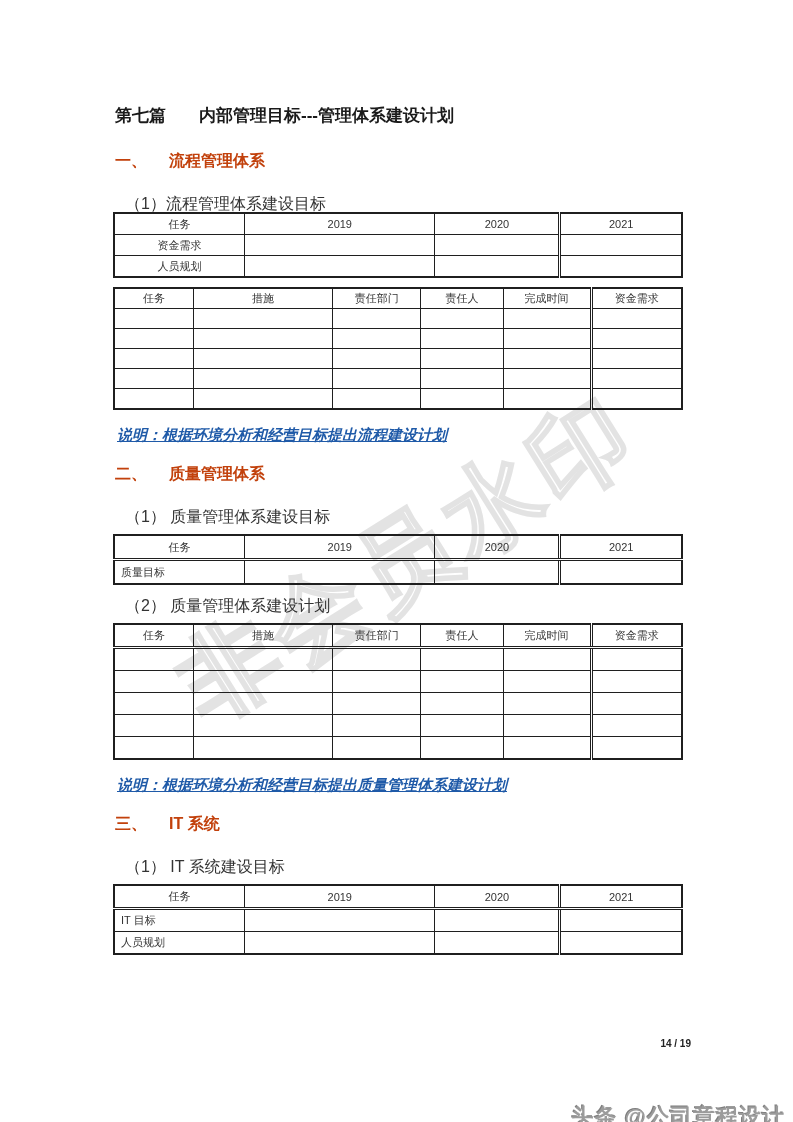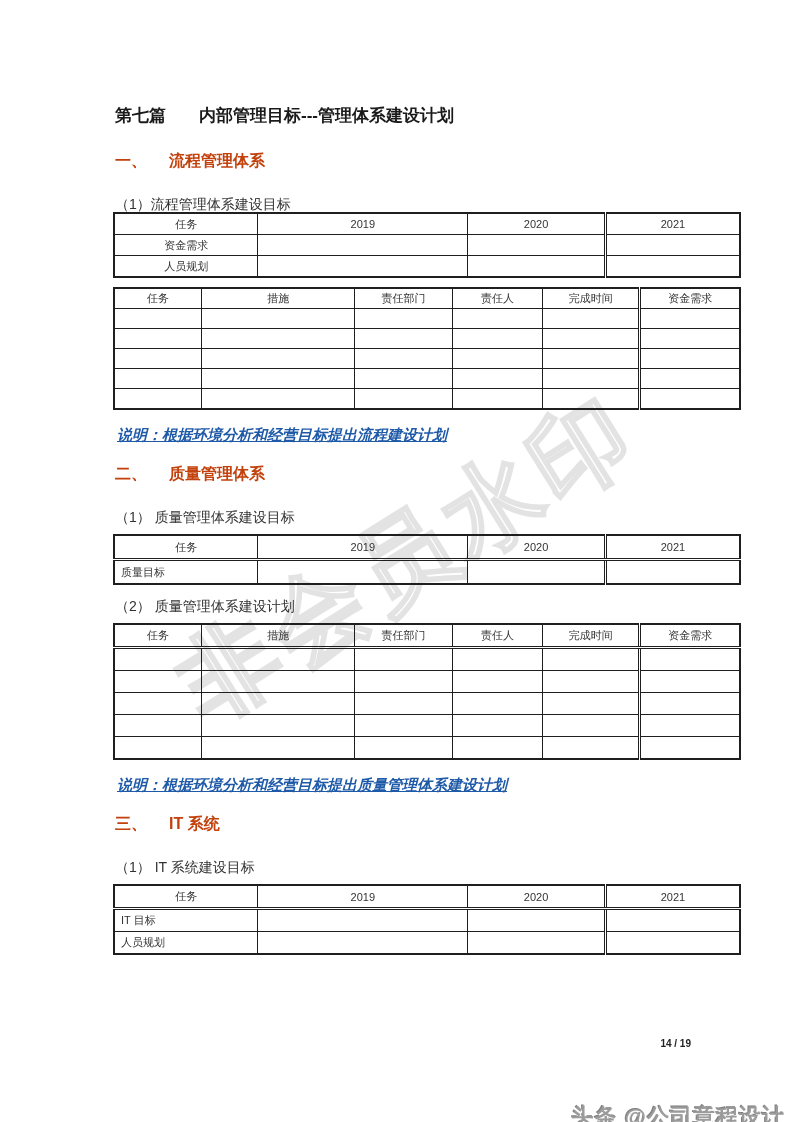--- a/index.html
+++ b/index.html
@@ -14,32 +14,32 @@
   .content{
     position:relative;
     padding:104px 108px 15px 115px;
     z-index:2;
   }
   
   .doc-title{font-size:17px;font-weight:bold;color:#1a1a1a;line-height:24px;white-space:nowrap;}
   .doc-title .num{margin-right:33px;}
   .sec-heading{font-size:16px;font-weight:bold;color:#c2410c;line-height:24px;white-space:nowrap;}
   .sec-heading .num{margin-right:22px;}
-  .sub-label{font-size:14px;color:#333;line-height:16px;white-space:nowrap;}
+  .sub-label{font-size:16px;color:#333;line-height:16px;margin-left:10px;white-space:nowrap;}
   
   .mt-title{margin-top:0;}
   .mt-sec1{margin-top:21px;}
   .mt-sub{margin-top:23px;}
   .mt-tbl{margin-top:9px;}
   .mt-sub2{margin-top:13px;}
   .mt-note{margin-top:17px;}
   .mt-sec2{margin-top:20px;}
   
   table.tbl{
-    border-collapse:collapse;table-layout:fixed;width:628px;
+    border-collapse:collapse;table-layout:fixed;width:570px;
     font-size:11px;color:#333;border:2px solid #1f1f1f;margin-left:-2px;
   }
   table.tbl td{border:1px solid #1f1f1f;padding:0 6px;overflow:hidden;white-space:nowrap;}
   table.tbl td.hd{text-align:center;}
   table.tbl td:last-child{border-left:3px double #1f1f1f;}
   table.dblhead tr.headrow td{border-bottom:3px double #1f1f1f;}
   .rh19 td{height:19px;} .rh20 td{height:20px;} .rh21 td{height:21px;}
   .rh22 td{height:22px;}
   td.lbl-center{text-align:center;}
   td.lbl-left{text-align:left;}

